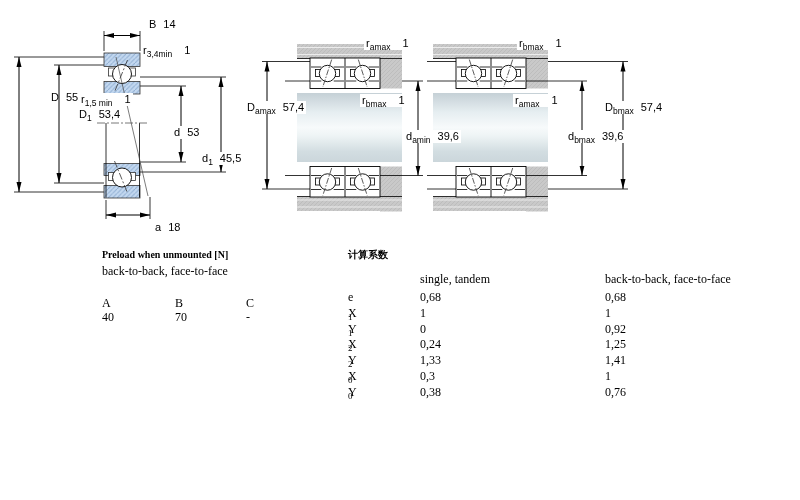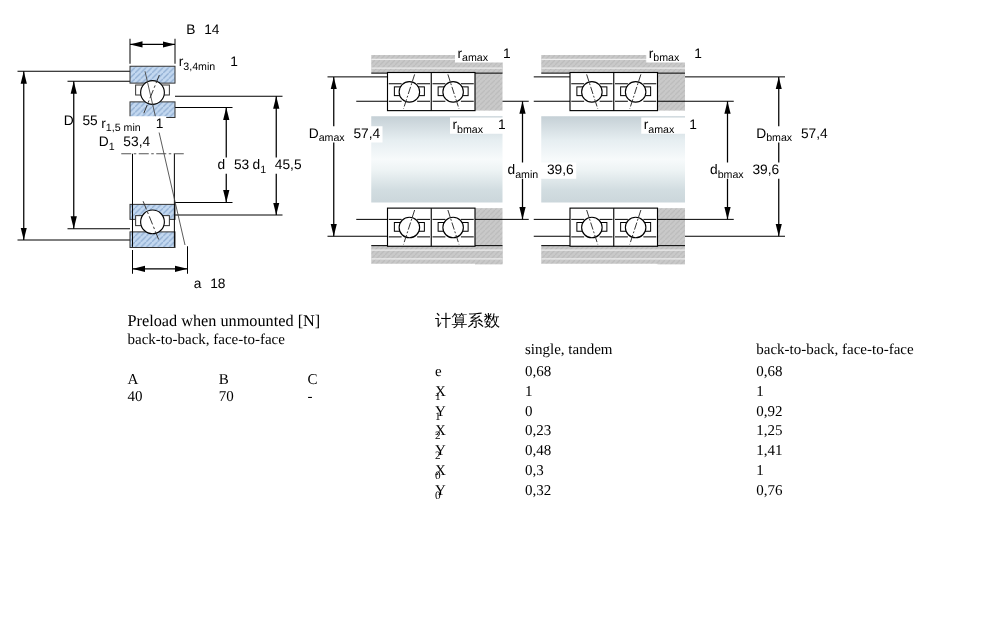--- a/index.html
+++ b/index.html
@@ -8,21 +8,21 @@
   .canvas svg{position:absolute;left:0;top:0;}
   
   .dim{position:absolute;font-size:11px;line-height:13px;white-space:nowrap;color:#000;padding-left:46px;}
   .dim sub{font-size:8.5px;line-height:0;}
   .dim .val{margin-left:7px;}
   .dim .vf{margin-left:12px;}
   .wbg{background:#fff;padding:0 2px;}
   
   .ser{font-family:"Liberation Serif","DejaVu Serif",serif;}
   .abs{position:absolute;white-space:nowrap;}
-  .title{font-size:13px;font-weight:normal;}
+  .title{font-size:10px;font-weight:bold;}
   .t12{font-size:12px;line-height:14px;}
   .t12 sub{font-size:9px;line-height:0;}
   .frow span{position:absolute;white-space:nowrap;}
   .fl{left:348px;} .f1{left:420px;} .f2{left:605px;}
   .pc0{left:102px;} .pc1{left:175px;} .pc2{left:246px;}
 </style>
 </head>
 <body>
 
 <div class="canvas">
@@ -186,21 +186,21 @@
     </g>
   </g>
 </svg>
 
 <span class="dim" style="left:103px;top:18px"><span>B</span><span class="val">14</span></span>
 <span class="dim wbg" style="left:141px;top:44px"><span>r</span><sub>3,4min</sub><span class="vf">1</span></span>
 <span class="dim" style="left:5px;top:91px"><span>D</span><span class="val">55</span></span>
 <span class="dim" style="left:33px;top:108px"><span>D</span><sub>1</sub><span class="val">53,4</span></span>
 <span class="dim wbg" style="left:79px;top:93px"><span>r</span><sub>1,5 min</sub><span class="vf">1</span></span>
 <span class="dim wbg" style="left:172px;top:126px"><span>d</span><span class="val">53</span></span>
-<span class="dim wbg" style="left:200px;top:126px"><span>d</span><sub>1</sub><span class="val">45,5</span></span>
+<span class="dim wbg" style="left:200px;top:152px"><span>d</span><sub>1</sub><span class="val">45,5</span></span>
 <span class="dim" style="left:109px;top:221px"><span>a</span><span class="val">18</span></span>
 
 <span class="dim wbg" style="left:364px;top:37px"><span>r</span><sub>amax</sub><span class="vf">1</span></span>
 <span class="dim wbg" style="left:360px;top:94px"><span>r</span><sub>bmax</sub><span class="vf">1</span></span>
 <span class="dim wbg" style="left:245px;top:101px"><span>D</span><sub>amax</sub><span class="val">57,4</span></span>
 <span class="dim wbg" style="left:404px;top:130px"><span>d</span><sub>amin</sub><span class="val">39,6</span></span>
 
 <span class="dim wbg" style="left:517px;top:37px"><span>r</span><sub>bmax</sub><span class="vf">1</span></span>
 <span class="dim wbg" style="left:513px;top:94px"><span>r</span><sub>amax</sub><span class="vf">1</span></span>
 <span class="dim wbg" style="left:603px;top:101px"><span>D</span><sub>bmax</sub><span class="val">57,4</span></span>
@@ -236,33 +236,33 @@
     <span class="f1">1</span>
     <span class="f2">1</span>
   </div>
   <div class="abs frow ser t12" style="top:322px;width:800px">
     <span class="fl"><span>Y</span><sub>1</sub></span>
     <span class="f1">0</span>
     <span class="f2">0,92</span>
   </div>
   <div class="abs frow ser t12" style="top:337px;width:800px">
     <span class="fl"><span>X</span><sub>2</sub></span>
-    <span class="f1">0,23</span>
+    <span class="f1">0,24</span>
     <span class="f2">1,25</span>
   </div>
   <div class="abs frow ser t12" style="top:353px;width:800px">
     <span class="fl"><span>Y</span><sub>2</sub></span>
-    <span class="f1">0,48</span>
+    <span class="f1">1,33</span>
     <span class="f2">1,41</span>
   </div>
   <div class="abs frow ser t12" style="top:369px;width:800px">
     <span class="fl"><span>X</span><sub>0</sub></span>
     <span class="f1">0,3</span>
     <span class="f2">1</span>
   </div>
   <div class="abs frow ser t12" style="top:385px;width:800px">
     <span class="fl"><span>Y</span><sub>0</sub></span>
-    <span class="f1">0,32</span>
+    <span class="f1">0,38</span>
     <span class="f2">0,76</span>
   </div>
 </div>
 
 </div>
 
 </body></html>

